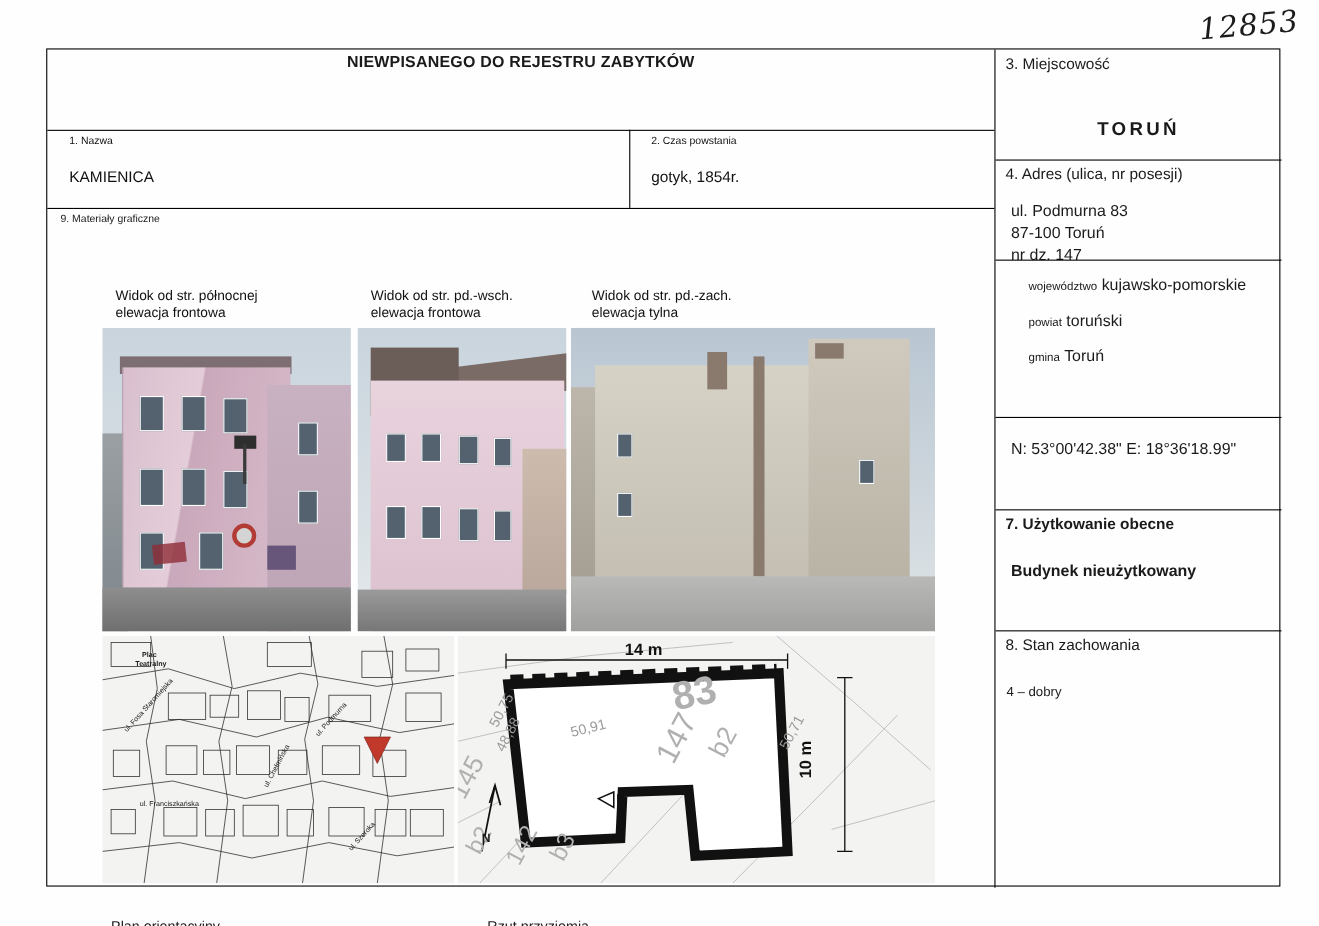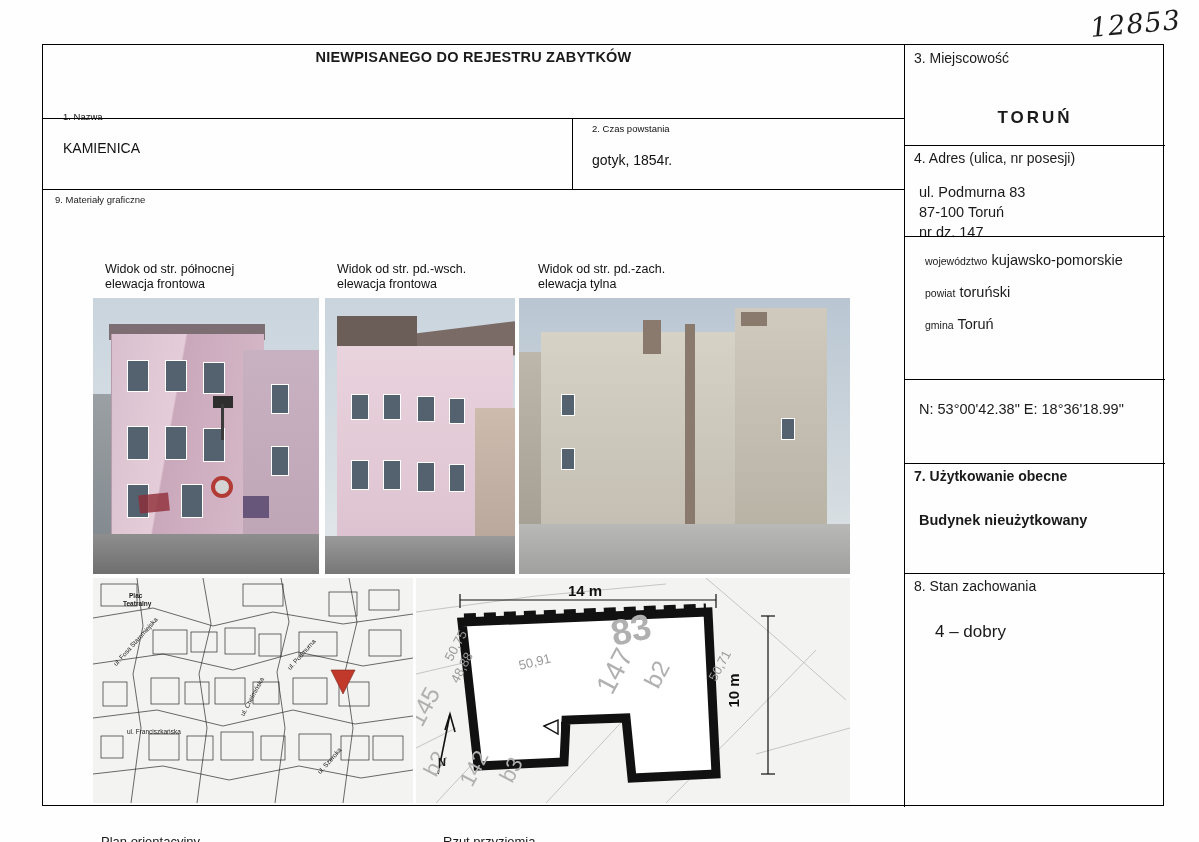--- a/index.html
+++ b/index.html
@@ -89,21 +89,21 @@
     font-size: 9.5px;
     color: #111;
   }
   .field-value {
     font-size: 14px;
     color: #111;
   }
   
   .cell-nazwa {
     position: absolute;
-    left: 0; top: 61px;
+    left: 0; top: 73px;
     width: 529px; height: 71px;
   }
   .cell-czas {
     position: absolute;
     left: 529px; top: 73px;
     width: 332px; height: 71px;
   }
   .cell-inner {
     padding: 5px 0 0 20px;
     box-sizing: border-box;
@@ -178,21 +178,21 @@
   }
   .r-adres { top: 100px; height: 91px; }
   .addr-line {
     font-size: 14.5px;
     line-height: 20px;
     margin-left: 14px;
   }
   .addr-first { margin-top: 16px; }
   .r-przynaleznosc { top: 191px; height: 143px; }
   .admin-row {
-    margin-left: 20px;
+    margin-left: 30px;
     margin-top: 16px;
     font-size: 14.5px;
     white-space: nowrap;
   }
   .admin-row .k {
     font-size: 10.5px;
   }
   .r-wspolrzedne { top: 334px; height: 84px; }
   .coord-value {
     margin-left: 14px;
@@ -200,23 +200,23 @@
     font-size: 14.5px;
   }
   .r-uzytkowanie { top: 418px; height: 110px; font-weight: bold; }
   .uz-value {
     margin-left: 14px;
     margin-top: 28px;
     font-size: 14.5px;
   }
   .r-stan { top: 528px; height: 234px; }
   .stan-value {
-    margin-left: 30px;
+    margin-left: 10px;
     margin-top: 28px;
-    font-size: 17px;
+    font-size: 12px;
   }
   .rdiv {
     position: absolute;
     left: 862px;
     width: 260px;
     height: 1px;
     background: #000;
   }
 
   

